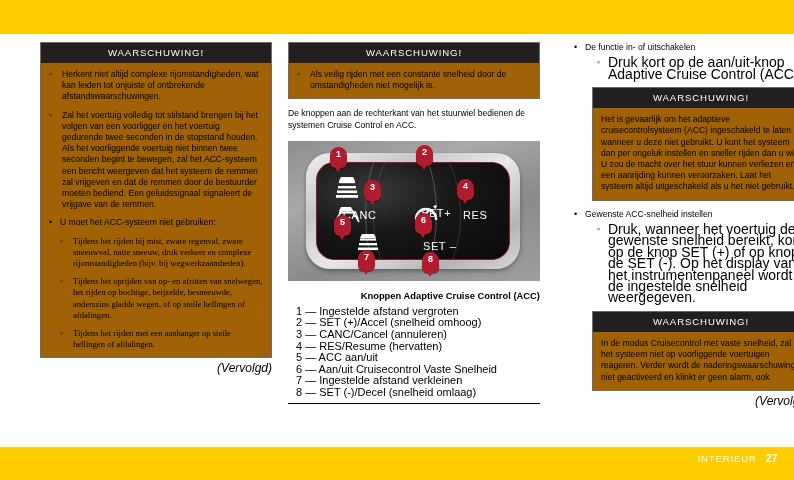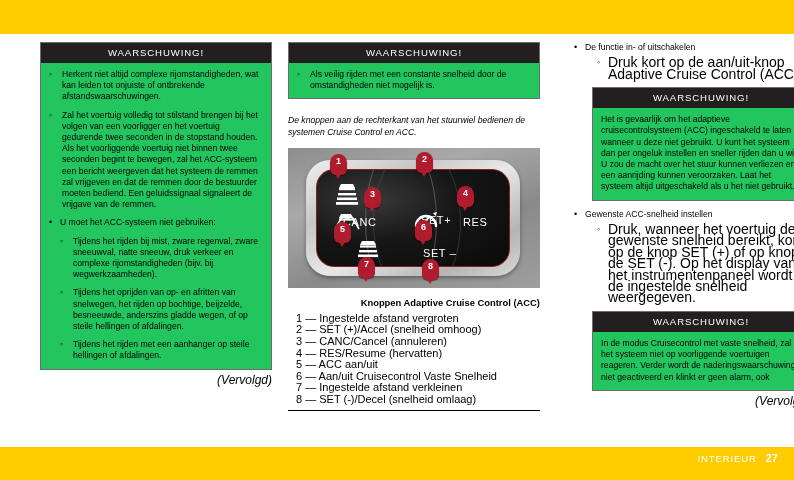--- a/index.html
+++ b/index.html
@@ -44,21 +44,21 @@
     position: absolute;
     top: 42px;
   }
   .col-left  { left: 40px;  width: 232px; }
   .col-mid   { left: 288px; width: 252px; }
   .col-right { left: 574px; width: 236px; }
 
   
   .warnbox {
     border: 1px solid #6d6d6d;
-    background: #22c55e;
+    background: #a16207;
     box-sizing: border-box;
   }
   .warnbox .warnhead {
     background: #231f20;
     color: #ffffff;
     text-align: center;
     font-size: 9.6px;
     letter-spacing: 0.9px;
     padding: 4px 0 5px 0;
   }
@@ -235,21 +235,21 @@
           </li>
           <li>
             <span class="mk mk-o"></span>
             <span>Zal het voertuig volledig tot stilstand brengen bij het volgen van een voorligger en het voertuig gedurende twee seconden in de stopstand houden. Als het voorliggende voertuig niet binnen twee seconden begint te bewegen, zal het ACC-systeem een bericht weergeven dat het systeem de remmen zal vrijgeven en dat de remmen door de bestuurder moeten bediend. Een geluidssignaal signaleert de vrijgave van de remmen.</span>
           </li>
           <li style="padding-left:11px;">
             <span class="mk mk-d"></span>
             <span>U moet het ACC-systeem niet gebruiken:</span>
           </li>
         </ul>
-        <ul class="bl" style="margin-top:7px;margin-left:11px;">
+        <ul class="bl" style="margin-top:7px;margin-left:11px;font-family:Liberation Serif, serif;">
           <li>
             <span class="mk mk-o"></span>
             <span>Tijdens het rijden bij mist, zware regenval, zware sneeuwval, natte sneeuw, druk verkeer en complexe rijomstandigheden (bijv. bij wegwerkzaamheden).</span>
           </li>
           <li>
             <span class="mk mk-o"></span>
             <span>Tijdens het oprijden van op- en afritten van snelwegen, het rijden op bochtige, beijzelde, besneeuwde, anderszins gladde wegen, of op steile hellingen of afdalingen.</span>
           </li>
           <li>
             <span class="mk mk-o"></span>
@@ -269,21 +269,21 @@
       <div class="warnbody">
         <ul class="bl">
           <li>
             <span class="mk mk-o"></span>
             <span>Als veilig rijden met een constante snelheid door de omstandigheden niet mogelijk is.</span>
           </li>
         </ul>
       </div>
     </div>
 
-    <div class="plain" style="margin-top:16px;font-style:italic;">De knoppen aan de rechterkant van het stuurwiel bedienen de systemen Cruise Control en ACC.</div>
+    <div class="plain" style="margin-top:9px;">De knoppen aan de rechterkant van het stuurwiel bedienen de systemen Cruise Control en ACC.</div>
 
     <div class="imgwrap">
       <div class="bezel">
         <div class="padface">
           <div class="seamA"></div>
           <div class="seamB"></div>
 
           <span class="lbl lbl-setp">SET+</span>
           <span class="lbl lbl-canc">CANC</span>
           <span class="lbl lbl-res">RES</span>

